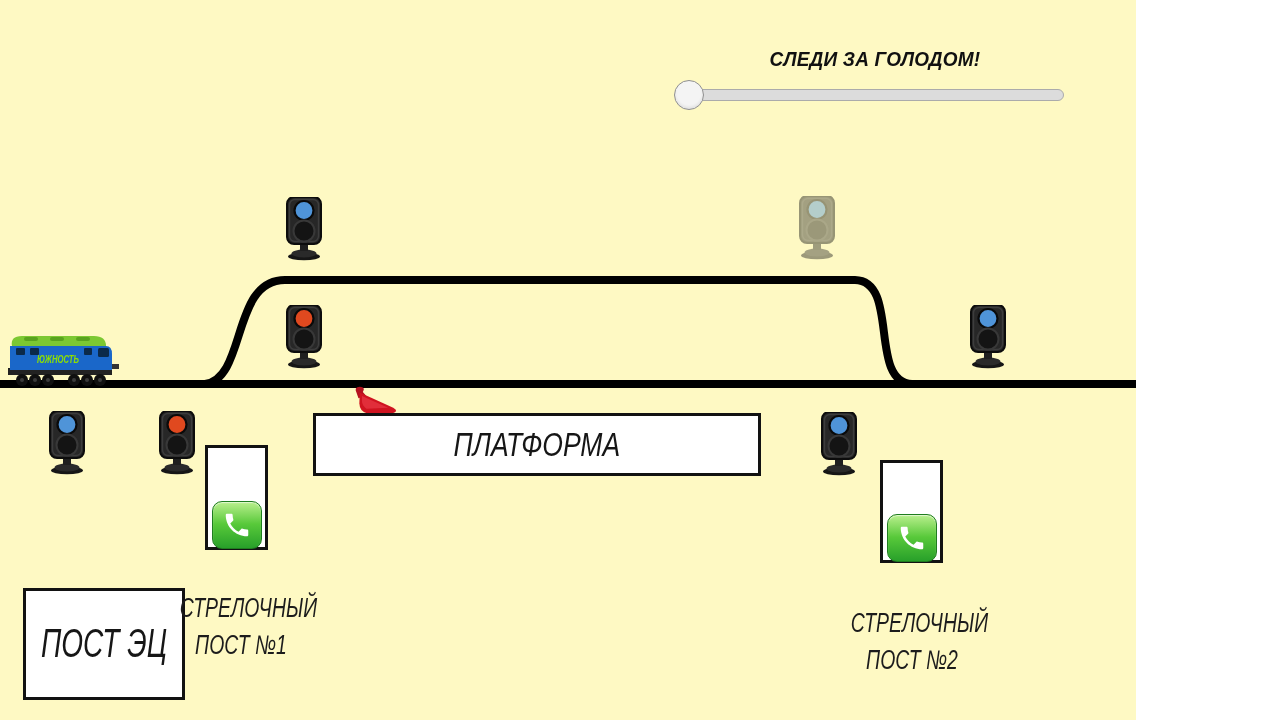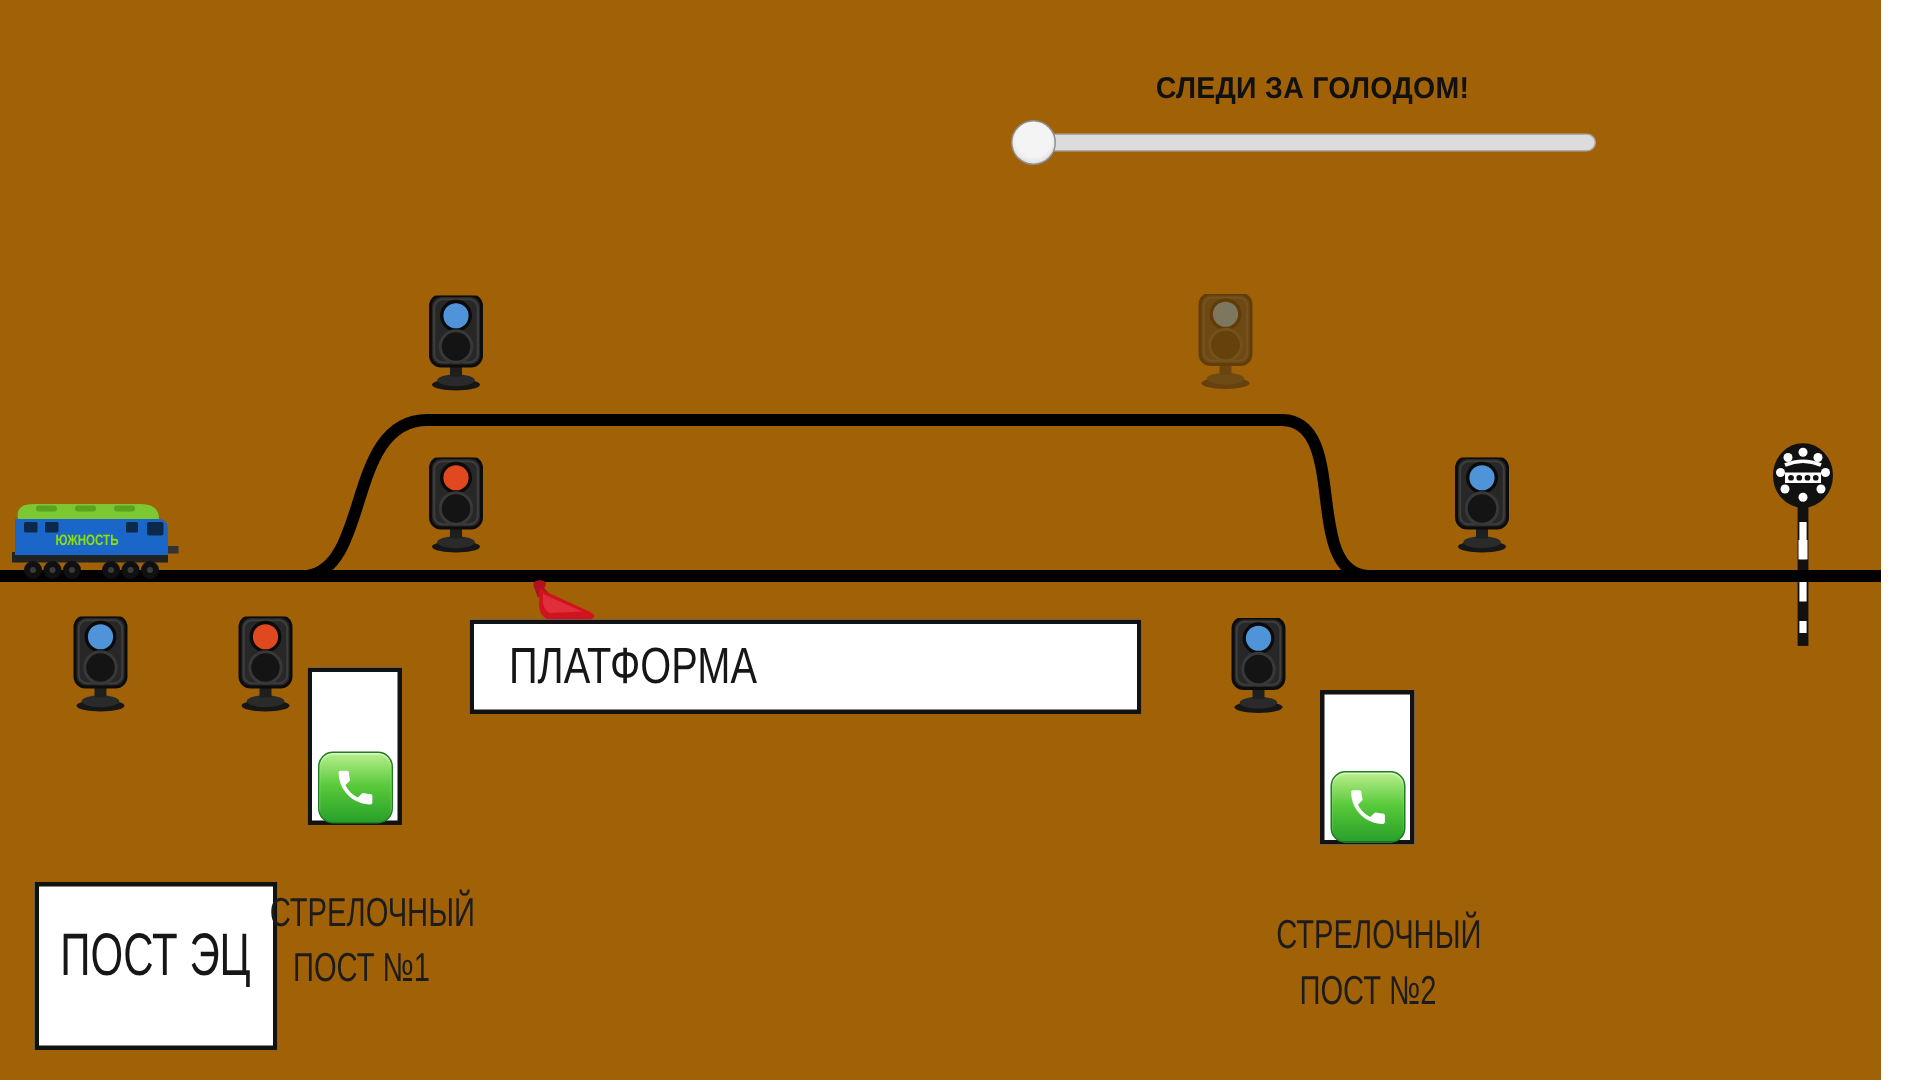--- a/index.html
+++ b/index.html
@@ -1,18 +1,18 @@
 <!DOCTYPE html>
 <html><head>
 <meta charset="utf-8">
 <style>
   html,body { margin:0; padding:0; background:#fff; }
   #stage {
-    position:relative; width:1254px; height:720px; overflow:hidden;
-    background:#a16207; font-family:"Liberation Sans", sans-serif; color:#141414;
+    position:relative; width:1136px; height:720px; overflow:hidden;
+    background:#fef9c3; font-family:"Liberation Sans", sans-serif; color:#141414;font-style:italic;
   }
   .abs { position:absolute; }
 
   
   .hud-title {
     left:688px; top:48px; width:374px; text-align:center;
     font-size:20px; font-weight:bold; letter-spacing:0.2px; color:#111;
   }
   .hud-title span { display:inline-block; transform:scaleX(0.95); white-space:nowrap; }
   .slider-track {
@@ -21,24 +21,24 @@
   }
   .slider-handle {
     position:absolute; top:-10px; width:28px; height:28px; border-radius:50%;
     background:#f4f4f4; border:1px solid #8f8f8f; transform:translateX(-50%);
     box-shadow:inset 0 -2px 3px rgba(0,0,0,.08);
   }
 
   
   .box { position:absolute; background:#fff; border:3px solid #121212; box-sizing:border-box; }
   .platform-box { left:313px; top:413px; width:448px; height:63px;
-    display:flex; align-items:center; }
+    display:flex; align-items:center; justify-content:center; }
   .platform-text { font-size:34px; color:#161616; display:inline-block; transform:scaleX(0.78); white-space:nowrap; }
   .postec-box { left:23px; top:588px; width:162px; height:112px;
-    display:flex; align-items:center; justify-content:center; padding-bottom:14px; }
+    display:flex; align-items:flex-end; justify-content:center; padding-bottom:31px; }
   .postec-text { font-size:40px; color:#161616; display:inline-block; transform:scaleX(0.70); white-space:nowrap; }
 
   .post-box { width:63px; height:105px; }
   .phone-wrap {
     position:absolute; left:50%; bottom:-2px; transform:translateX(-50%);
     width:48px; height:46px; border-radius:10px;
     background:linear-gradient(#b9ef8d, #58c93a 48%, #28a02a);
     border:1px solid #1f7d1f; display:flex; align-items:center; justify-content:center;
     box-shadow:inset 0 1px 1px rgba(255,255,255,.6);
     cursor:pointer;

